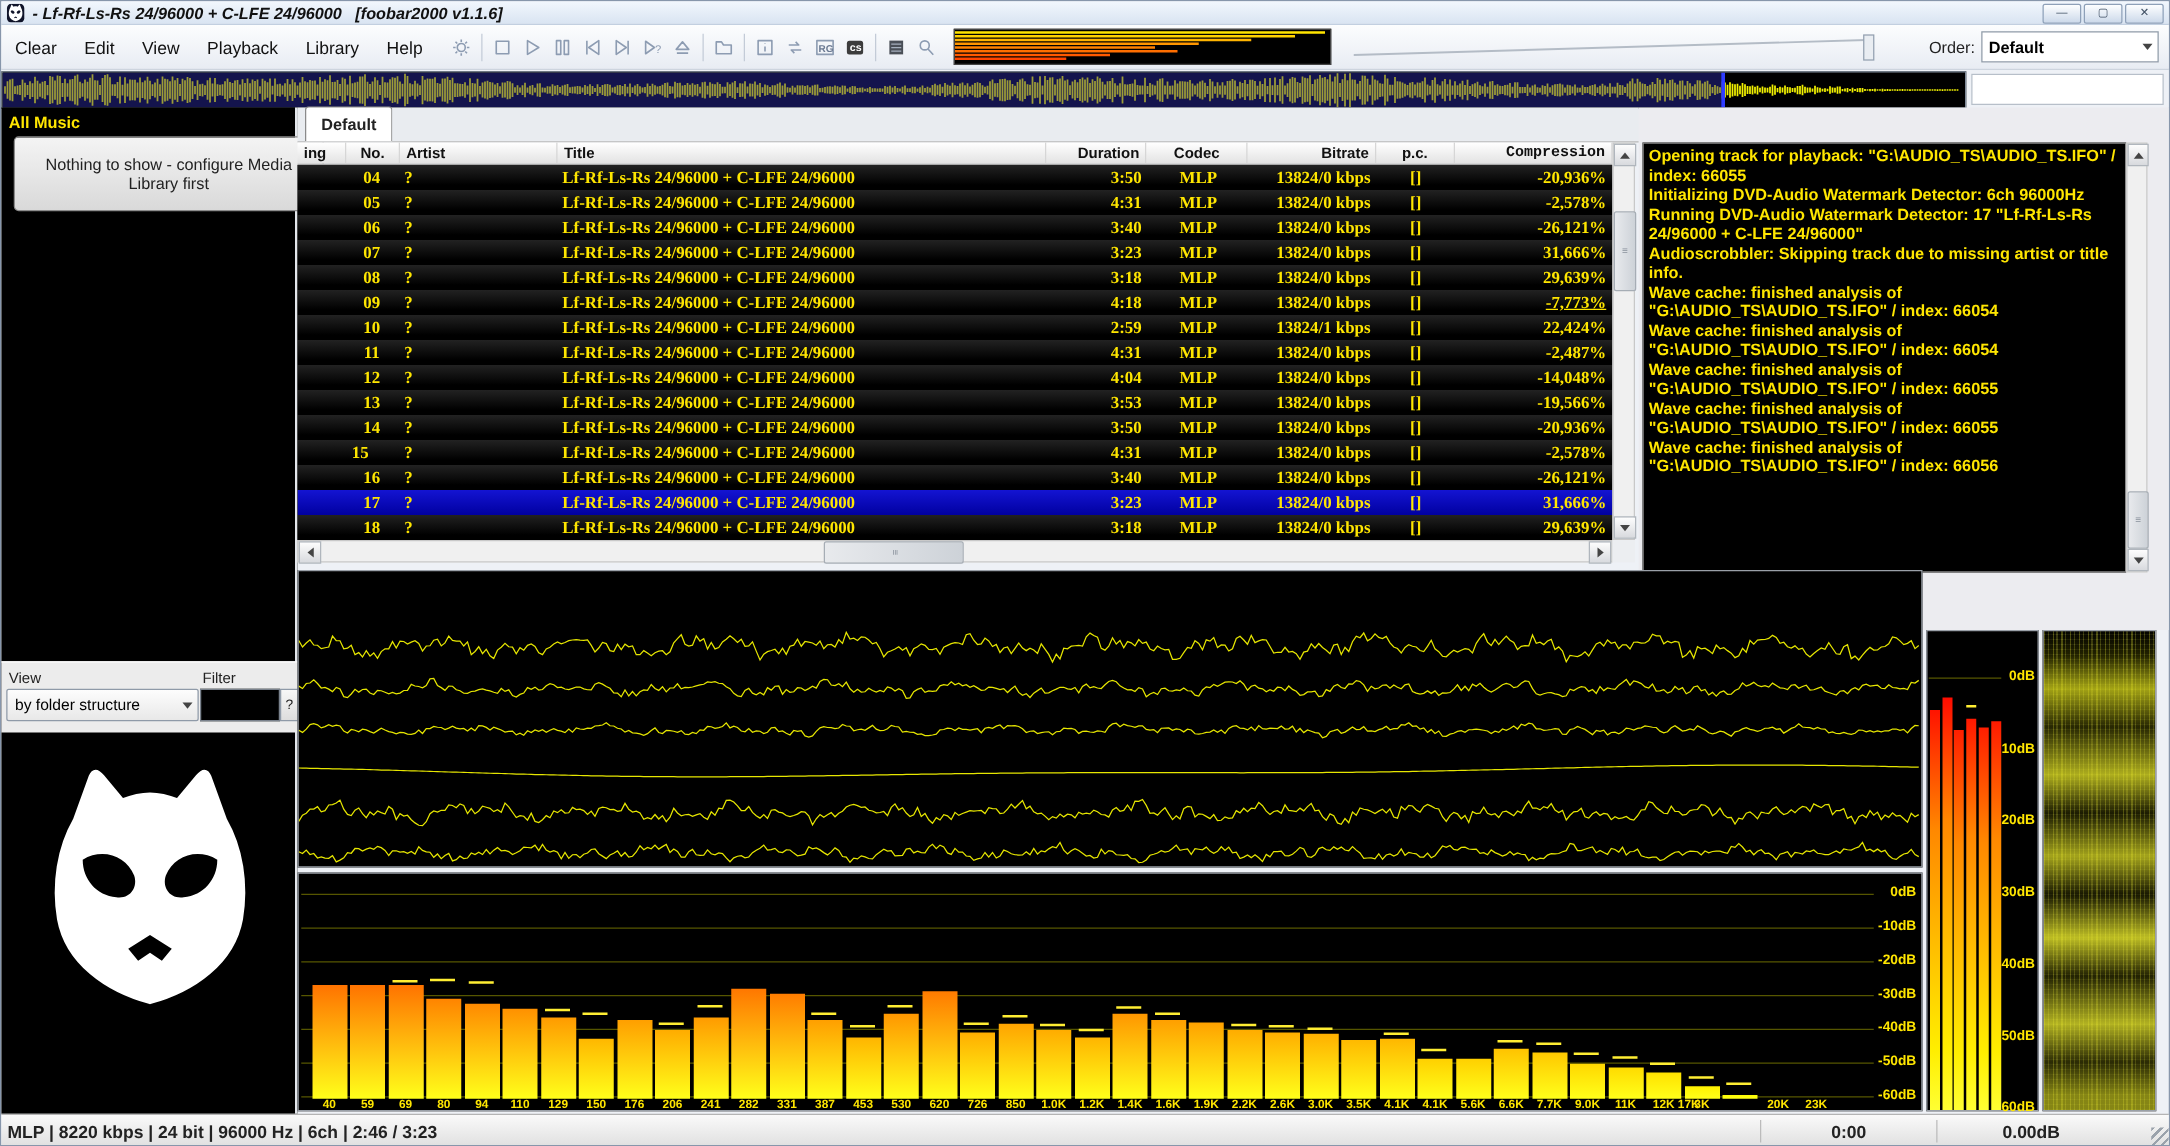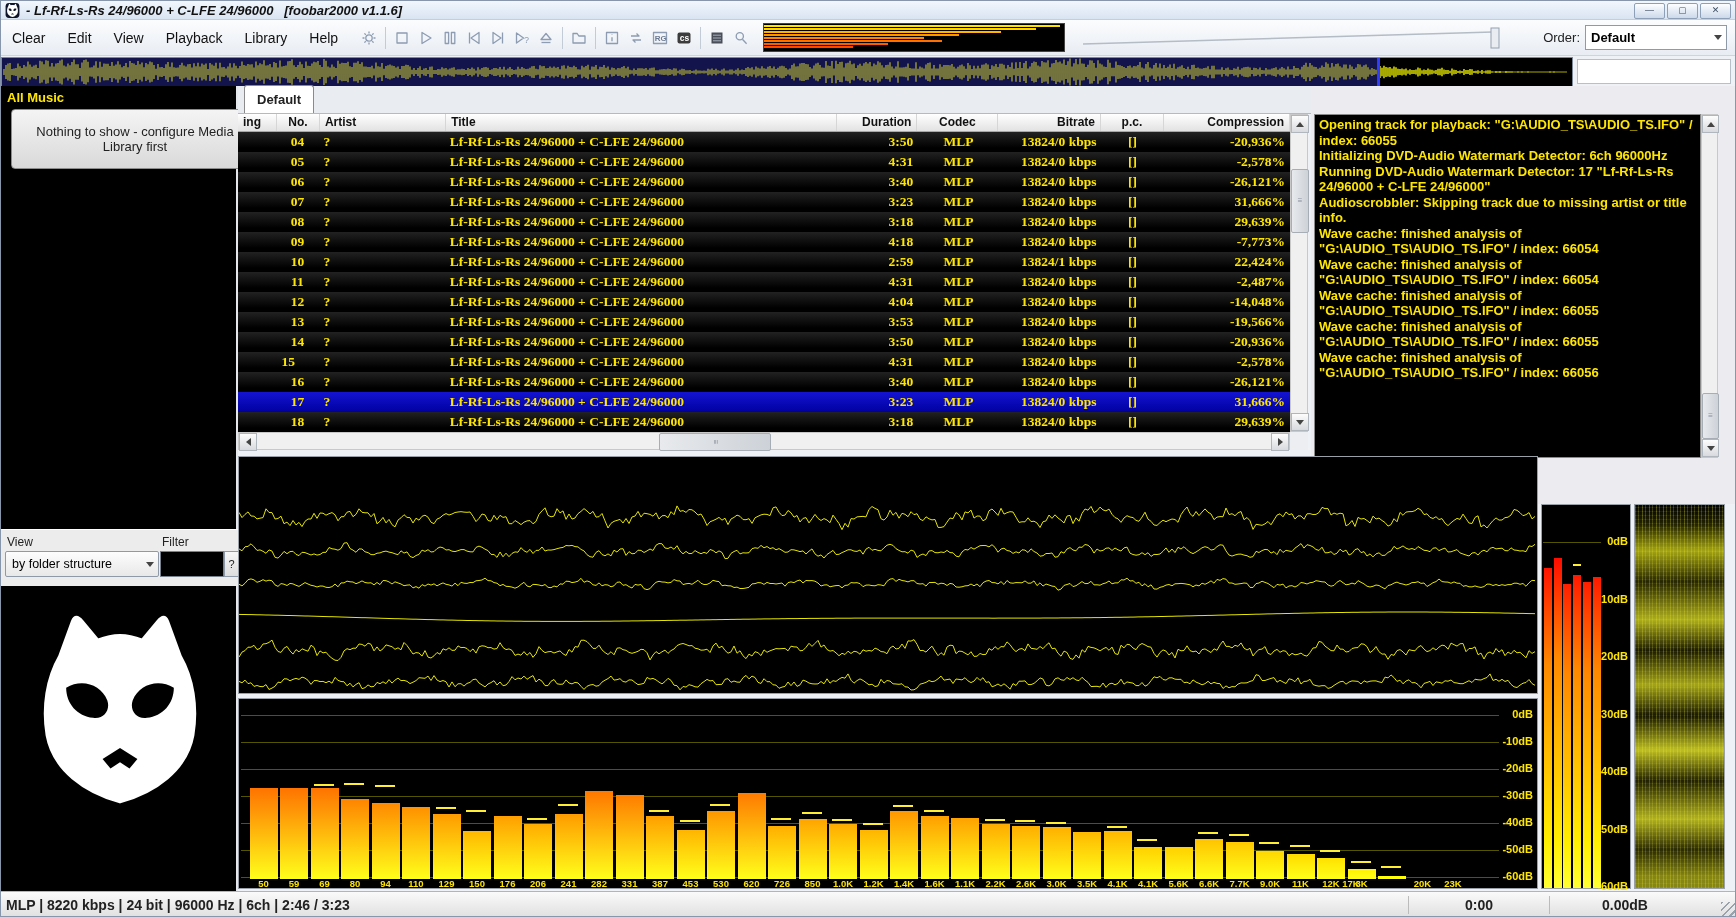--- a/index.html
+++ b/index.html
@@ -281,21 +281,21 @@
   </div>
   <div class="abs" id="pl-header">
       <div class="hcell" style="width: 31px; text-align: left;">ing</div>
       <div class="hcell" style="width: 35px; text-align: center;">No.</div>
       <div class="hcell" style="width: 127px; text-align: left;">Artist</div>
       <div class="hcell" style="width: 418px; text-align: left;">Title</div>
       <div class="hcell" style="width: 77px; text-align: right;">Duration</div>
       <div class="hcell" style="width: 77px; text-align: center;">Codec</div>
       <div class="hcell" style="width: 101px; text-align: right;">Bitrate</div>
       <div class="hcell" style="width: 57px; text-align: center;">p.c.</div>
-      <div class="hcell" style="width: 127px; text-align: right;">Compression</div>
+      <div class="hcell" style="width: 127px; text-align: right; font-family: Liberation Mono, monospace;">Compression</div>
     </div>
   <div class="abs" id="pl-rows">
       <div class="plrow">
         <div class="pcell" style="width: 31px; text-align: left;"></div>
         <div class="pcell" style="width: 35px; text-align: center;">04</div>
         <div class="pcell" style="width: 127px; text-align: left;">?</div>
         <div class="pcell" style="width: 418px; text-align: left;">Lf-Rf-Ls-Rs 24/96000 + C-LFE 24/96000</div>
         <div class="pcell" style="width: 77px; text-align: right;">3:50</div>
         <div class="pcell" style="width: 77px; text-align: center;">MLP</div>
         <div class="pcell" style="width: 101px; text-align: right;">13824/0 kbps</div>
@@ -348,21 +348,21 @@
       </div>
       <div class="plrow">
         <div class="pcell" style="width: 31px; text-align: left;"></div>
         <div class="pcell" style="width: 35px; text-align: center;">09</div>
         <div class="pcell" style="width: 127px; text-align: left;">?</div>
         <div class="pcell" style="width: 418px; text-align: left;">Lf-Rf-Ls-Rs 24/96000 + C-LFE 24/96000</div>
         <div class="pcell" style="width: 77px; text-align: right;">4:18</div>
         <div class="pcell" style="width: 77px; text-align: center;">MLP</div>
         <div class="pcell" style="width: 101px; text-align: right;">13824/0 kbps</div>
         <div class="pcell" style="width: 57px; text-align: center;">[]</div>
-        <div class="pcell" style="width: 127px; text-align: right;">-7,773%</div>
+        <div class="pcell" style="width: 127px; text-align: right; text-decoration: underline;">-7,773%</div>
       </div>
       <div class="plrow">
         <div class="pcell" style="width: 31px; text-align: left;"></div>
         <div class="pcell" style="width: 35px; text-align: center;">10</div>
         <div class="pcell" style="width: 127px; text-align: left;">?</div>
         <div class="pcell" style="width: 418px; text-align: left;">Lf-Rf-Ls-Rs 24/96000 + C-LFE 24/96000</div>
         <div class="pcell" style="width: 77px; text-align: right;">2:59</div>
         <div class="pcell" style="width: 77px; text-align: center;">MLP</div>
         <div class="pcell" style="width: 101px; text-align: right;">13824/1 kbps</div>
         <div class="pcell" style="width: 57px; text-align: center;">[]</div>
@@ -530,21 +530,21 @@
       <div class="dblabel" style="left: 1228px; width: 66px; top: 63px;">-20dB</div>
       <div class="gridline" style="left: 2px; width: 1258px; top: 97px;"></div>
       <div class="dblabel" style="left: 1228px; width: 66px; top: 90px;">-30dB</div>
       <div class="gridline" style="left: 2px; width: 1258px; top: 124px;"></div>
       <div class="dblabel" style="left: 1228px; width: 66px; top: 117px;">-40dB</div>
       <div class="gridline" style="left: 2px; width: 1258px; top: 151px;"></div>
       <div class="dblabel" style="left: 1228px; width: 66px; top: 144px;">-50dB</div>
       <div class="gridline" style="left: 2px; width: 1258px; top: 178px;"></div>
       <div class="dblabel" style="left: 1228px; width: 66px; top: 171px;">-60dB</div>
       <div class="specbar" style="left: 10.5px; width: 28px; top: 88.9px; height: 91.1px; background: linear-gradient(rgb(255, 115, 0), rgb(255, 255, 26));"></div>
-      <div class="freqlabel" style="left: 9.5px; width: 30px;">50</div>
+      <div class="freqlabel" style="left: 9.5px; width: 30px;">40</div>
       <div class="specbar" style="left: 41px; width: 28px; top: 88.9px; height: 91.1px; background: linear-gradient(rgb(255, 115, 0), rgb(255, 255, 26));"></div>
       <div class="freqlabel" style="left: 40px; width: 30px;">59</div>
       <div class="specbar" style="left: 71.5px; width: 28px; top: 88.9px; height: 91.1px; background: linear-gradient(rgb(255, 115, 0), rgb(255, 255, 26));"></div>
       <div class="peak" style="left: 74.5px; width: 20px; top: 84.85px;"></div>
       <div class="freqlabel" style="left: 70.5px; width: 30px;">69</div>
       <div class="specbar" style="left: 102px; width: 28px; top: 99.7px; height: 80.3px; background: linear-gradient(rgb(255, 132, 0), rgb(255, 255, 26));"></div>
       <div class="peak" style="left: 105px; width: 20px; top: 83.5px;"></div>
       <div class="freqlabel" style="left: 101px; width: 30px;">80</div>
       <div class="specbar" style="left: 132.5px; width: 28px; top: 103.75px; height: 76.25px; background: linear-gradient(rgb(255, 138, 0), rgb(255, 255, 26));"></div>
       <div class="peak" style="left: 135.5px; width: 20px; top: 86.2px;"></div>
@@ -592,21 +592,21 @@
       <div class="specbar" style="left: 620.5px; width: 28px; top: 130.75px; height: 49.25px; background: linear-gradient(rgb(255, 181, 0), rgb(255, 255, 26));"></div>
       <div class="peak" style="left: 623.5px; width: 20px; top: 124px;"></div>
       <div class="freqlabel" style="left: 619.5px; width: 30px;">1.2K</div>
       <div class="specbar" style="left: 651px; width: 28px; top: 111.85px; height: 68.15px; background: linear-gradient(rgb(255, 151, 0), rgb(255, 255, 26));"></div>
       <div class="peak" style="left: 654px; width: 20px; top: 106.45px;"></div>
       <div class="freqlabel" style="left: 650px; width: 30px;">1.4K</div>
       <div class="specbar" style="left: 681.5px; width: 28px; top: 117.25px; height: 62.75px; background: linear-gradient(rgb(255, 159, 0), rgb(255, 255, 26));"></div>
       <div class="peak" style="left: 684.5px; width: 20px; top: 110.5px;"></div>
       <div class="freqlabel" style="left: 680.5px; width: 30px;">1.6K</div>
       <div class="specbar" style="left: 712px; width: 28px; top: 118.6px; height: 61.4px; background: linear-gradient(rgb(255, 162, 0), rgb(255, 255, 26));"></div>
-      <div class="freqlabel" style="left: 711px; width: 30px;">1.1K</div>
+      <div class="freqlabel" style="left: 711px; width: 30px;">1.9K</div>
       <div class="specbar" style="left: 742.5px; width: 28px; top: 125.35px; height: 54.65px; background: linear-gradient(rgb(255, 172, 0), rgb(255, 255, 26));"></div>
       <div class="peak" style="left: 745.5px; width: 20px; top: 119.95px;"></div>
       <div class="freqlabel" style="left: 741.5px; width: 30px;">2.2K</div>
       <div class="specbar" style="left: 773px; width: 28px; top: 126.7px; height: 53.3px; background: linear-gradient(rgb(255, 174, 0), rgb(255, 255, 26));"></div>
       <div class="peak" style="left: 776px; width: 20px; top: 121.3px;"></div>
       <div class="freqlabel" style="left: 772px; width: 30px;">2.6K</div>
       <div class="specbar" style="left: 803.5px; width: 28px; top: 128.05px; height: 51.95px; background: linear-gradient(rgb(255, 176, 0), rgb(255, 255, 26));"></div>
       <div class="peak" style="left: 806.5px; width: 20px; top: 122.65px;"></div>
       <div class="freqlabel" style="left: 802.5px; width: 30px;">3.0K</div>
       <div class="specbar" style="left: 834px; width: 28px; top: 133.45px; height: 46.55px; background: linear-gradient(rgb(255, 185, 0), rgb(255, 255, 26));"></div>

